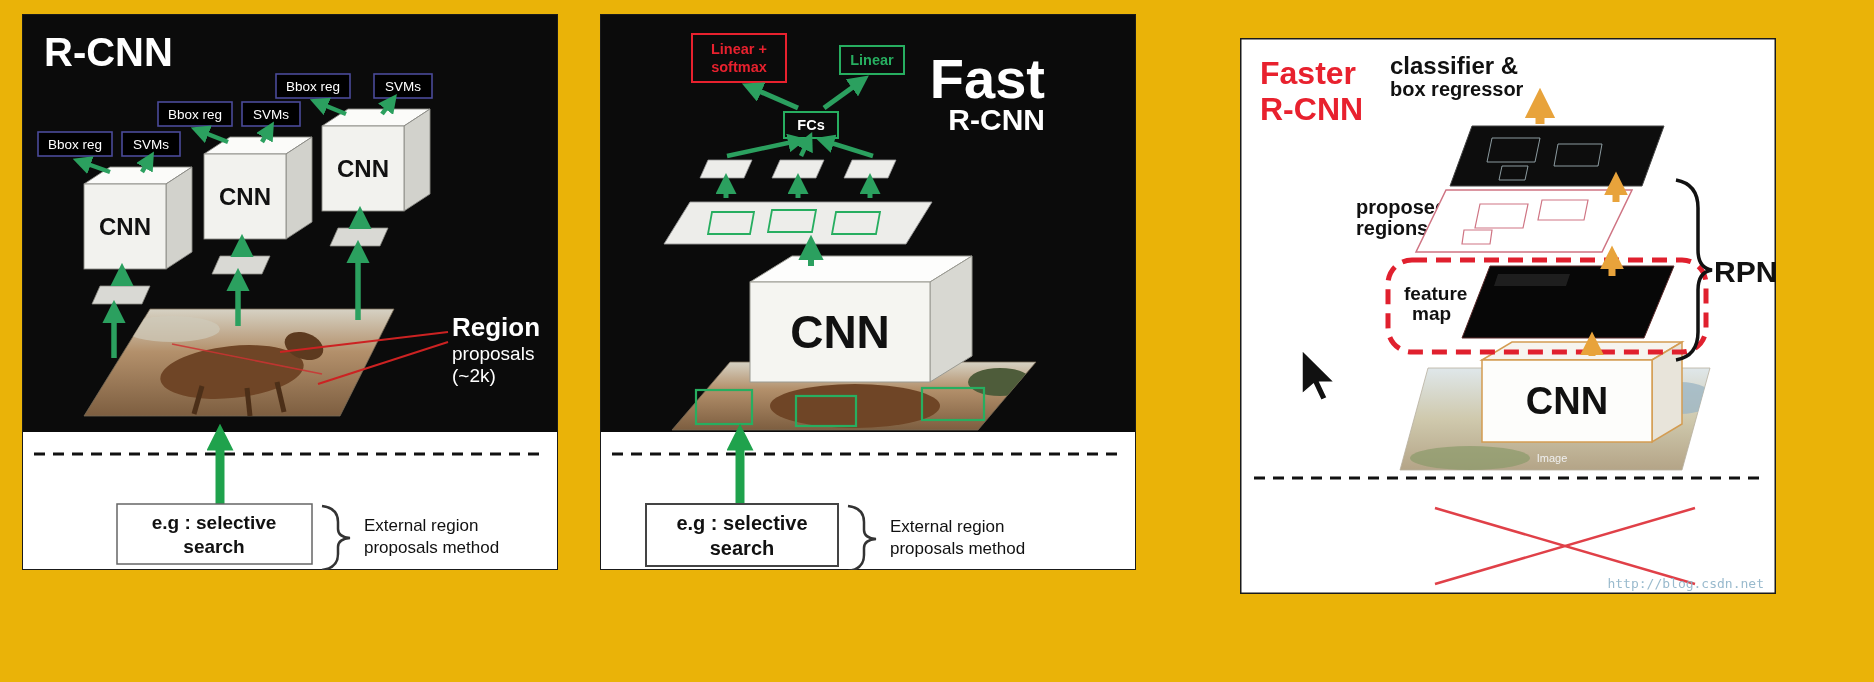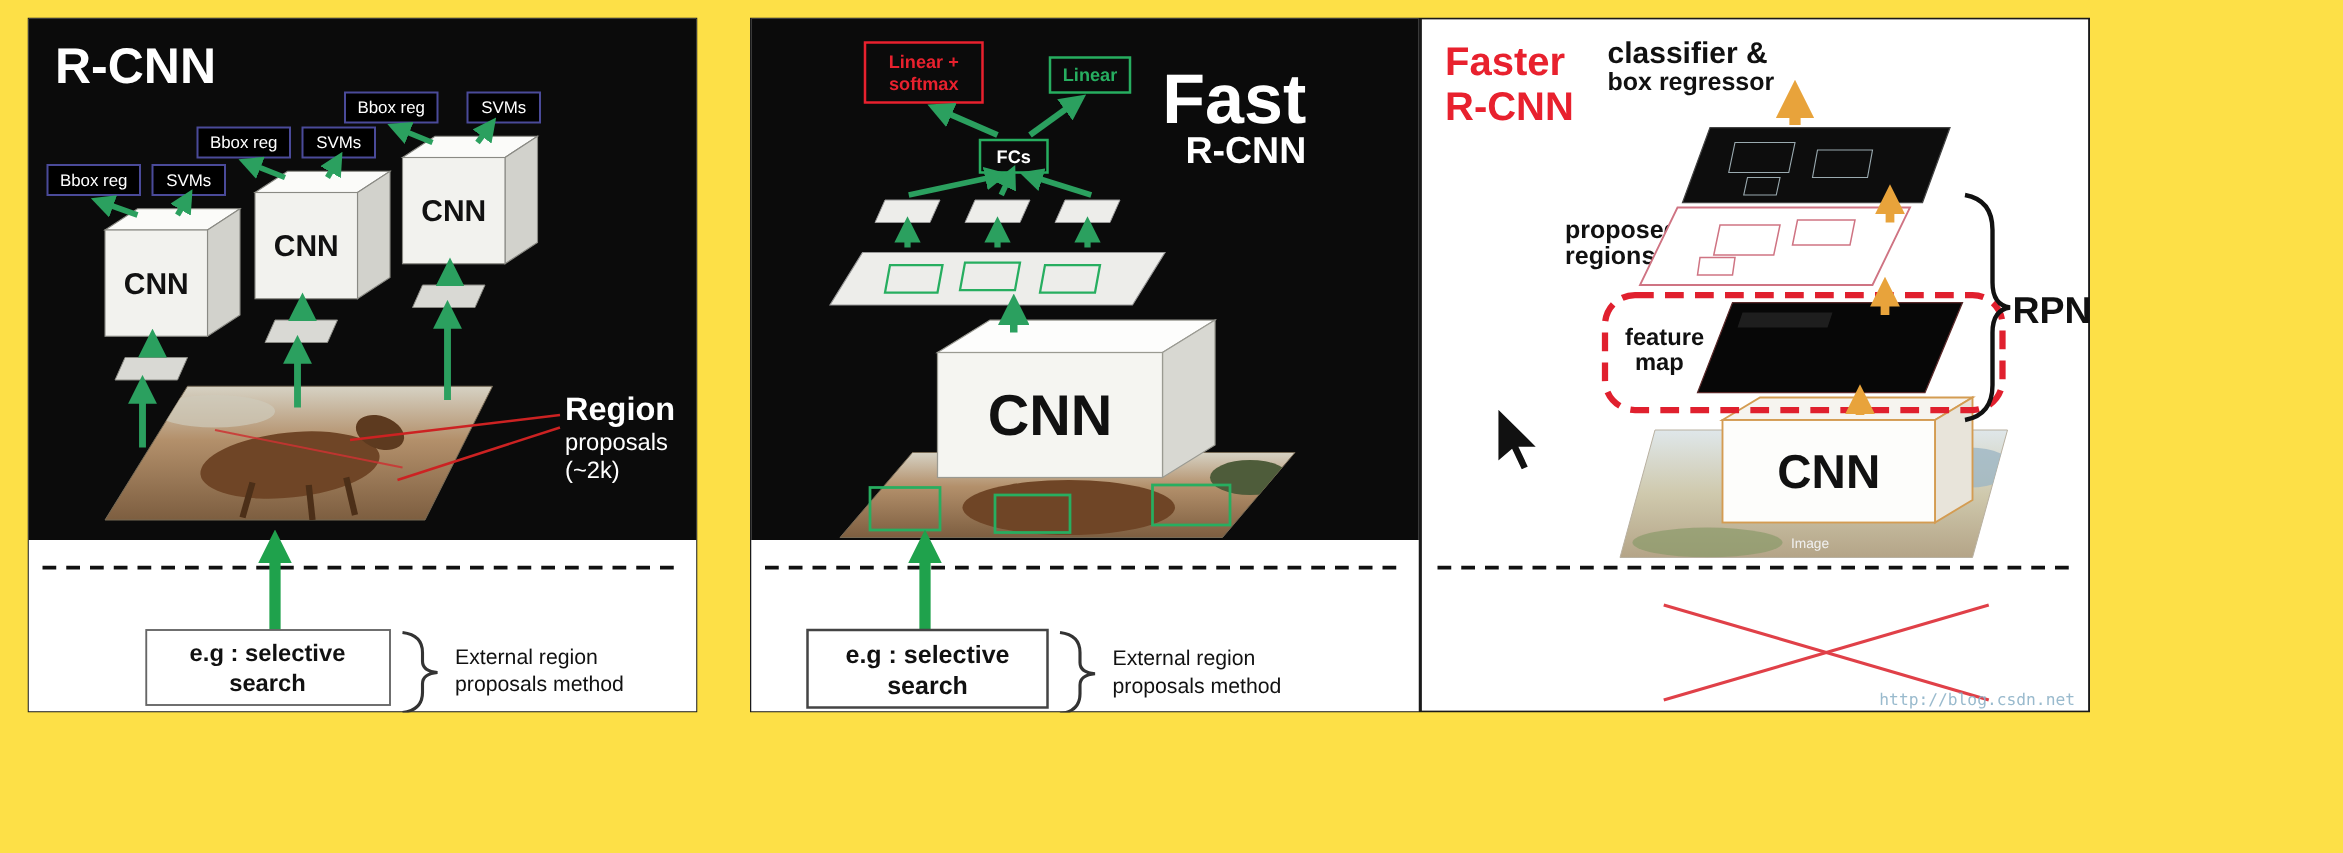--- a/index.html
+++ b/index.html
@@ -1,20 +1,20 @@
 <!DOCTYPE html>
 <html><head>
 <meta charset="utf-8">
 <style>
   html,body{margin:0;padding:0;background:#fff;}
-  #canvas{position:relative;width:1874px;height:682px;background:#fde047;overflow:hidden;}
+  #canvas{position:relative;width:1874px;height:682px;background:#eab308;overflow:hidden;}
   .panel{position:absolute;top:14px;}
   #panel-rcnn{left:22px;}
   #panel-fast{left:600px;}
-  #panel-faster{left:1136px;}
+  #panel-faster{left:1240px;margin-top:24px;}
   svg text{font-family:"Liberation Sans", sans-serif;}
   .mono{font-family:"DejaVu Sans Mono", monospace;}
 </style>
 </head>
 <body>
 
 <div id="canvas">
 
 <svg width="0" height="0" style="position:absolute">
   <defs>

